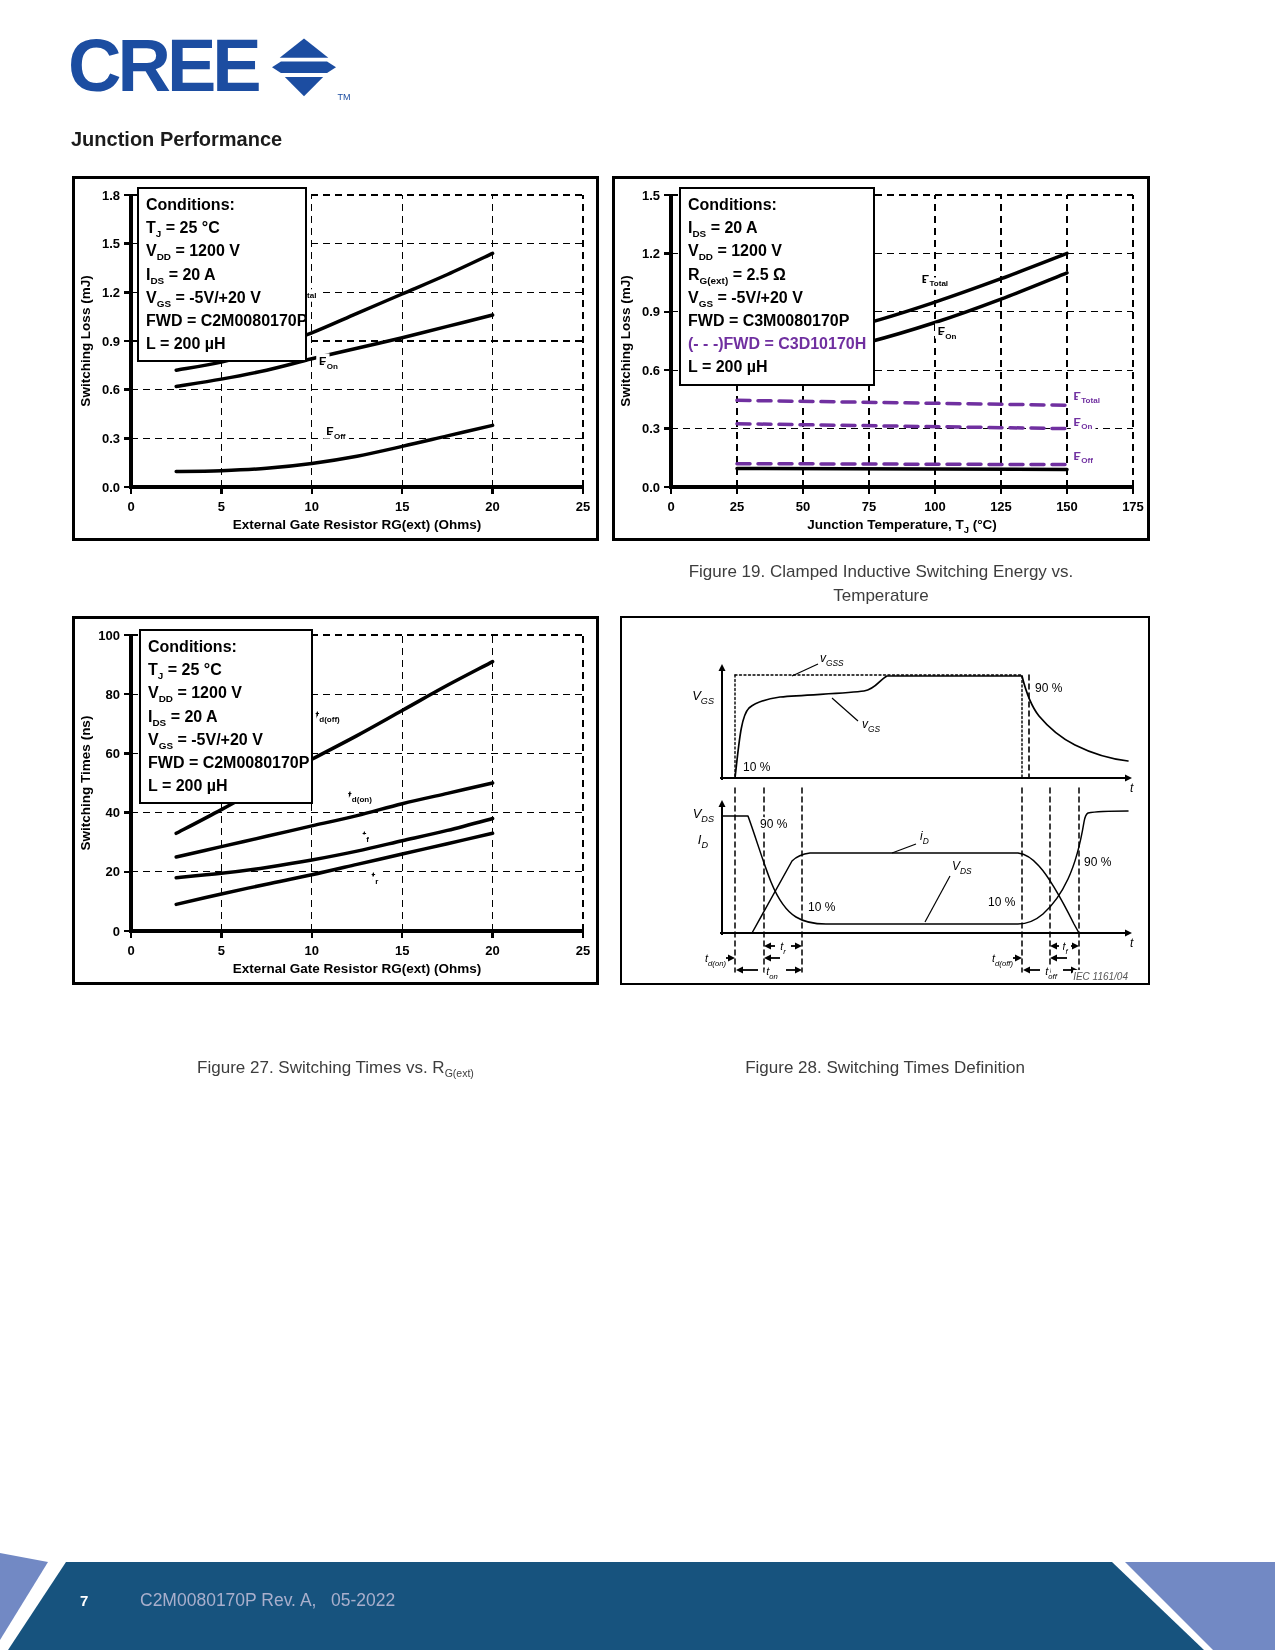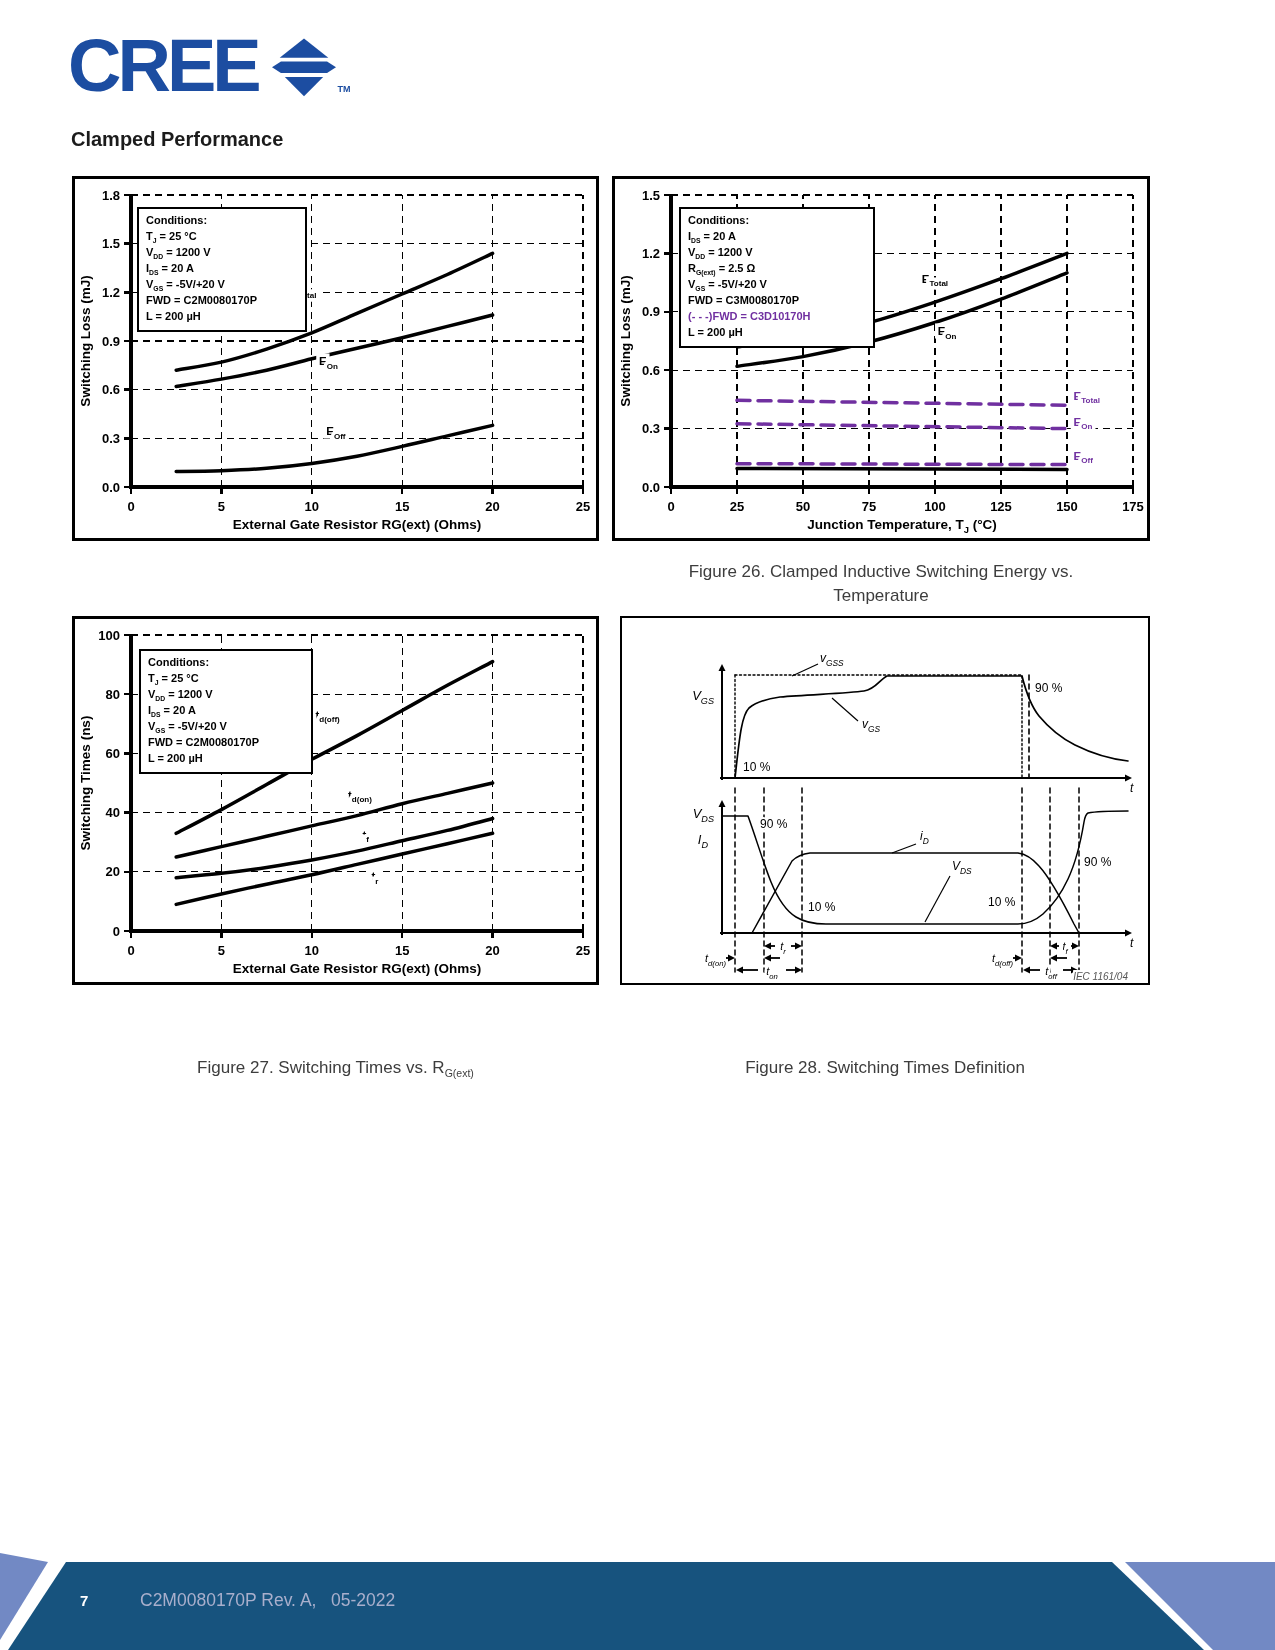--- a/index.html
+++ b/index.html
@@ -2,31 +2,31 @@
 <html><head>
 <meta charset="utf-8">
 <style>
   html,body{margin:0;padding:0;background:#ffffff;}
   body{width:1275px;height:1650px;position:relative;font-family:"Liberation Sans",sans-serif;overflow:hidden;}
   .page{position:absolute;left:0;top:0;width:1275px;height:1650px;background:#fff;}
   
   .logo{position:absolute;left:68px;top:30px;display:flex;align-items:flex-start;color:#1C4DA1;}
   .logo-text{font-size:74px;line-height:72px;font-weight:bold;letter-spacing:-4px;}
   .logo-mark{margin-left:14px;margin-top:8px;}
-  .tm{font-size:9px;font-weight:bold;align-self:flex-end;margin-left:2px;margin-bottom:8px;letter-spacing:0;}
+  .tm{font-size:9px;font-weight:normal;align-self:flex-end;margin-left:2px;letter-spacing:0;}
   .section-title{position:absolute;left:71px;top:128px;font-size:20px;font-weight:bold;color:#1b1b1b;margin:0;}
   
   .chartbox{position:absolute;background:#fff;border:3.5px solid #000;box-sizing:border-box;}
   #box25{left:72px;top:176px;width:527px;height:365px;}
   #box26{left:612px;top:176px;width:538px;height:365px;}
   #box27{left:72px;top:616px;width:527px;height:369px;}
   #box28{left:620px;top:616px;width:530px;height:369px;border-width:2px;}
   .chartwrap{position:relative;width:100%;height:100%;overflow:hidden;}
   
-  .cond{position:absolute;background:#fff;border:2.5px solid #000;font-weight:bold;font-size:11px;line-height:1.45;padding:4px 7px 5px 7px;color:#000;z-index:5;white-space:nowrap;overflow:hidden;margin-top:20px;}
+  .cond{position:absolute;background:#fff;border:2.5px solid #000;font-weight:bold;font-size:16px;line-height:1.45;padding:4px 7px 5px 7px;color:#000;z-index:5;white-space:nowrap;overflow:hidden;}
   
   .caption{position:absolute;font-size:17px;color:#3d3d3d;text-align:center;line-height:1.4;}
   #cap25{left:72px;top:572px;width:527px;}
   #cap26{left:666px;top:560px;width:430px;}
   #cap27{left:72px;top:1056px;width:527px;}
   #cap28{left:620px;top:1056px;width:530px;}
   sub{font-size:62%;line-height:0;}
   
   .f-light-left{position:absolute;left:0;top:1553px;width:60px;height:87px;background:#7289C4;clip-path:polygon(0 0,48px 9px,0 100%);}
   .f-dark{position:absolute;left:0;top:1562px;width:1275px;height:88px;background:#17537E;clip-path:polygon(66px 0,1112px 0,1204px 100%,8px 100%);}
@@ -43,21 +43,21 @@
   <div class="logo">
     <span class="logo-text">CREE</span>
     <svg class="logo-mark" width="64" height="60" viewBox="0 0 100 92">
       <polygon points="50,0 12,30 88,30" fill="#1C4DA1"></polygon>
       <polygon points="0,45 14,36 86,36 100,45 86,54 14,54" fill="#1C4DA1"></polygon>
       <polygon points="20,60 80,60 50,90" fill="#1C4DA1"></polygon>
     </svg>
     <span class="tm">TM</span>
   </div>
 
-  <h1 class="section-title">Clamped Performance</h1>
+  <h1 class="section-title">Junction Performance</h1>
 
   <div class="chartbox" id="box25">
     <div class="chartwrap" id="chart25"><svg width="521" height="358" viewBox="0 0 521 358">
           <g shape-rendering="crispEdges">
             <line x1="146.4" y1="308" x2="146.4" y2="16" stroke="#000" stroke-width="1.2" stroke-dasharray="7 5"></line>
             <line x1="236.8" y1="308" x2="236.8" y2="16" stroke="#000" stroke-width="1.2" stroke-dasharray="7 5"></line>
             <line x1="327.2" y1="308" x2="327.2" y2="16" stroke="#000" stroke-width="1.2" stroke-dasharray="7 5"></line>
             <line x1="417.6" y1="308" x2="417.6" y2="16" stroke="#000" stroke-width="1.2" stroke-dasharray="7 5"></line>
             <line x1="508" y1="308" x2="508" y2="16" stroke="#000" stroke-width="1.2" stroke-dasharray="7 5"></line>
             <line x1="56" y1="259.3333333333333" x2="508" y2="259.3333333333333" stroke="#000" stroke-width="1.2" stroke-dasharray="7 5"></line>
@@ -180,21 +180,21 @@
           <div>Conditions:</div>
           <div>I<sub>DS</sub> = 20 A</div>
           <div>V<sub>DD</sub> = 1200 V</div>
           <div>R<sub>G(ext)</sub> = 2.5 Ω</div>
           <div>V<sub>GS</sub> = -5V/+20 V</div>
           <div>FWD = C3M0080170P</div>
           <div style="color: rgb(112, 48, 160);">(- - -)FWD = C3D10170H</div>
           <div>L = 200 µH</div>
         </div></div>
   </div>
-  <div class="caption" id="cap26">Figure 26. Clamped Inductive Switching Energy vs. Temperature</div>
+  <div class="caption" id="cap26">Figure 19. Clamped Inductive Switching Energy vs. Temperature</div>
 
   <div class="chartbox" id="box27">
     <div class="chartwrap" id="chart27"><svg width="521" height="362" viewBox="0 0 521 362">
           <g shape-rendering="crispEdges">
             <line x1="146.4" y1="312" x2="146.4" y2="16" stroke="#000" stroke-width="1.2" stroke-dasharray="7 5"></line>
             <line x1="236.8" y1="312" x2="236.8" y2="16" stroke="#000" stroke-width="1.2" stroke-dasharray="7 5"></line>
             <line x1="327.2" y1="312" x2="327.2" y2="16" stroke="#000" stroke-width="1.2" stroke-dasharray="7 5"></line>
             <line x1="417.6" y1="312" x2="417.6" y2="16" stroke="#000" stroke-width="1.2" stroke-dasharray="7 5"></line>
             <line x1="508" y1="312" x2="508" y2="16" stroke="#000" stroke-width="1.2" stroke-dasharray="7 5"></line>
             <line x1="56" y1="252.8" x2="508" y2="252.8" stroke="#000" stroke-width="1.2" stroke-dasharray="7 5"></line>

